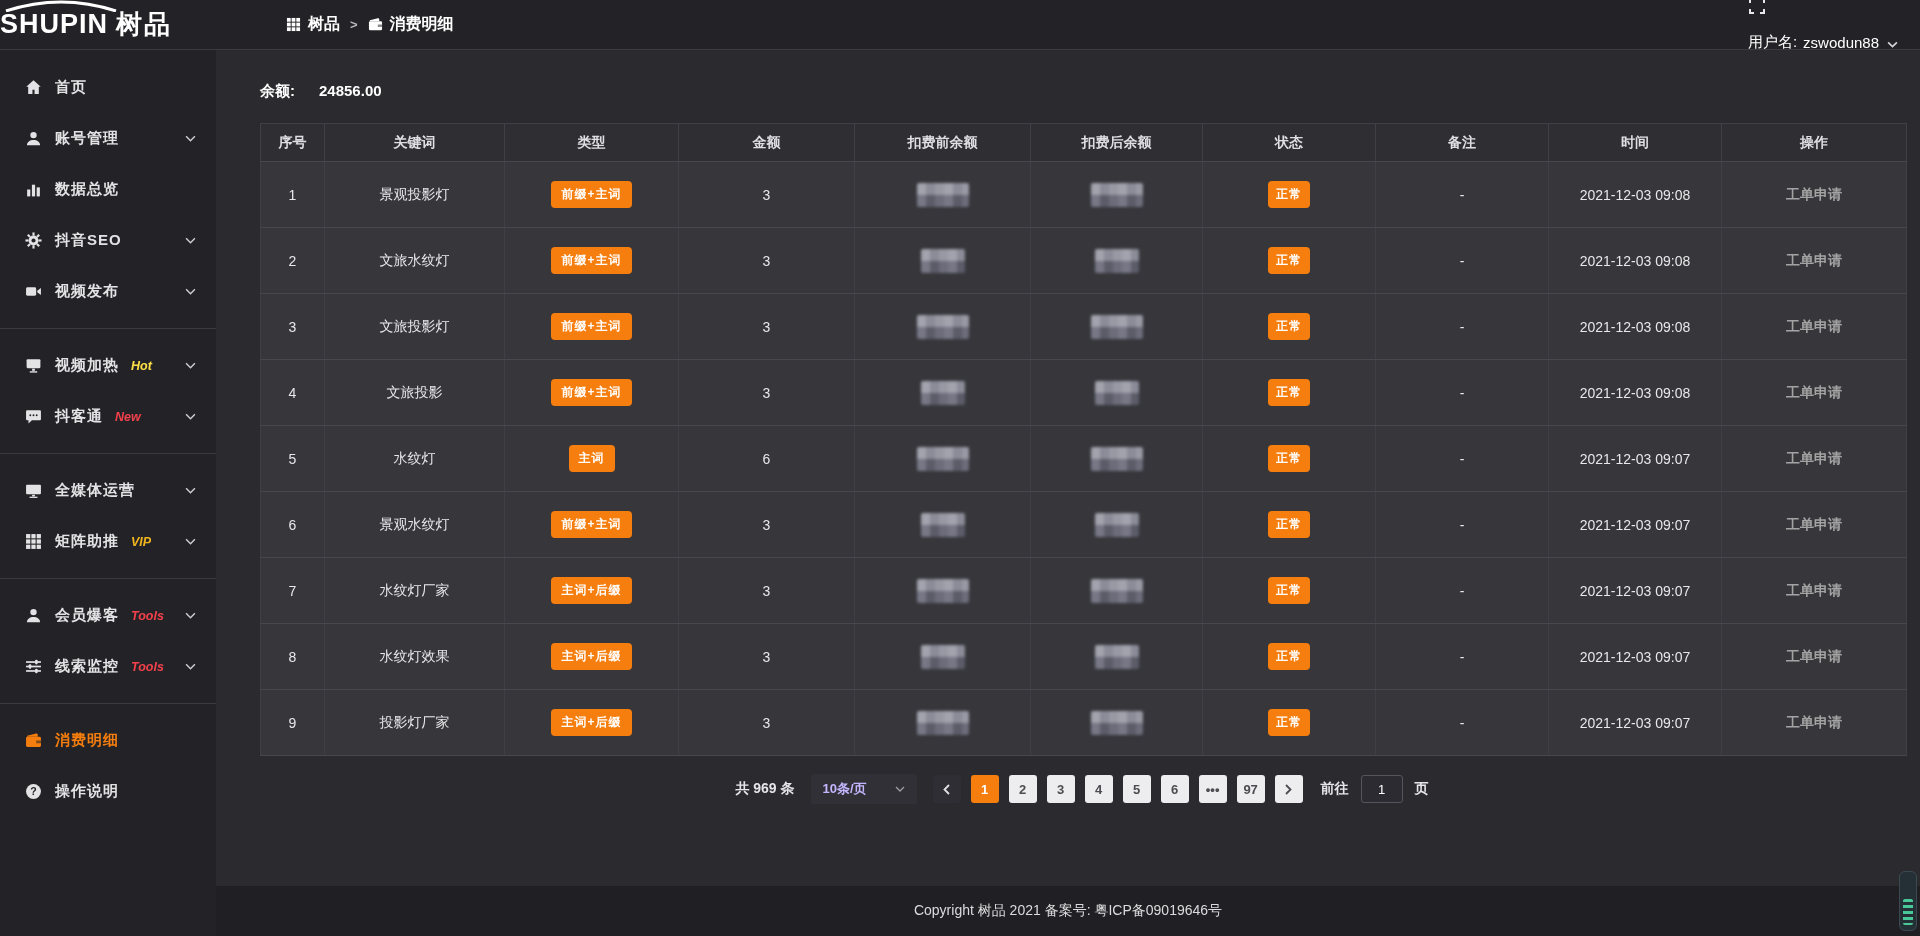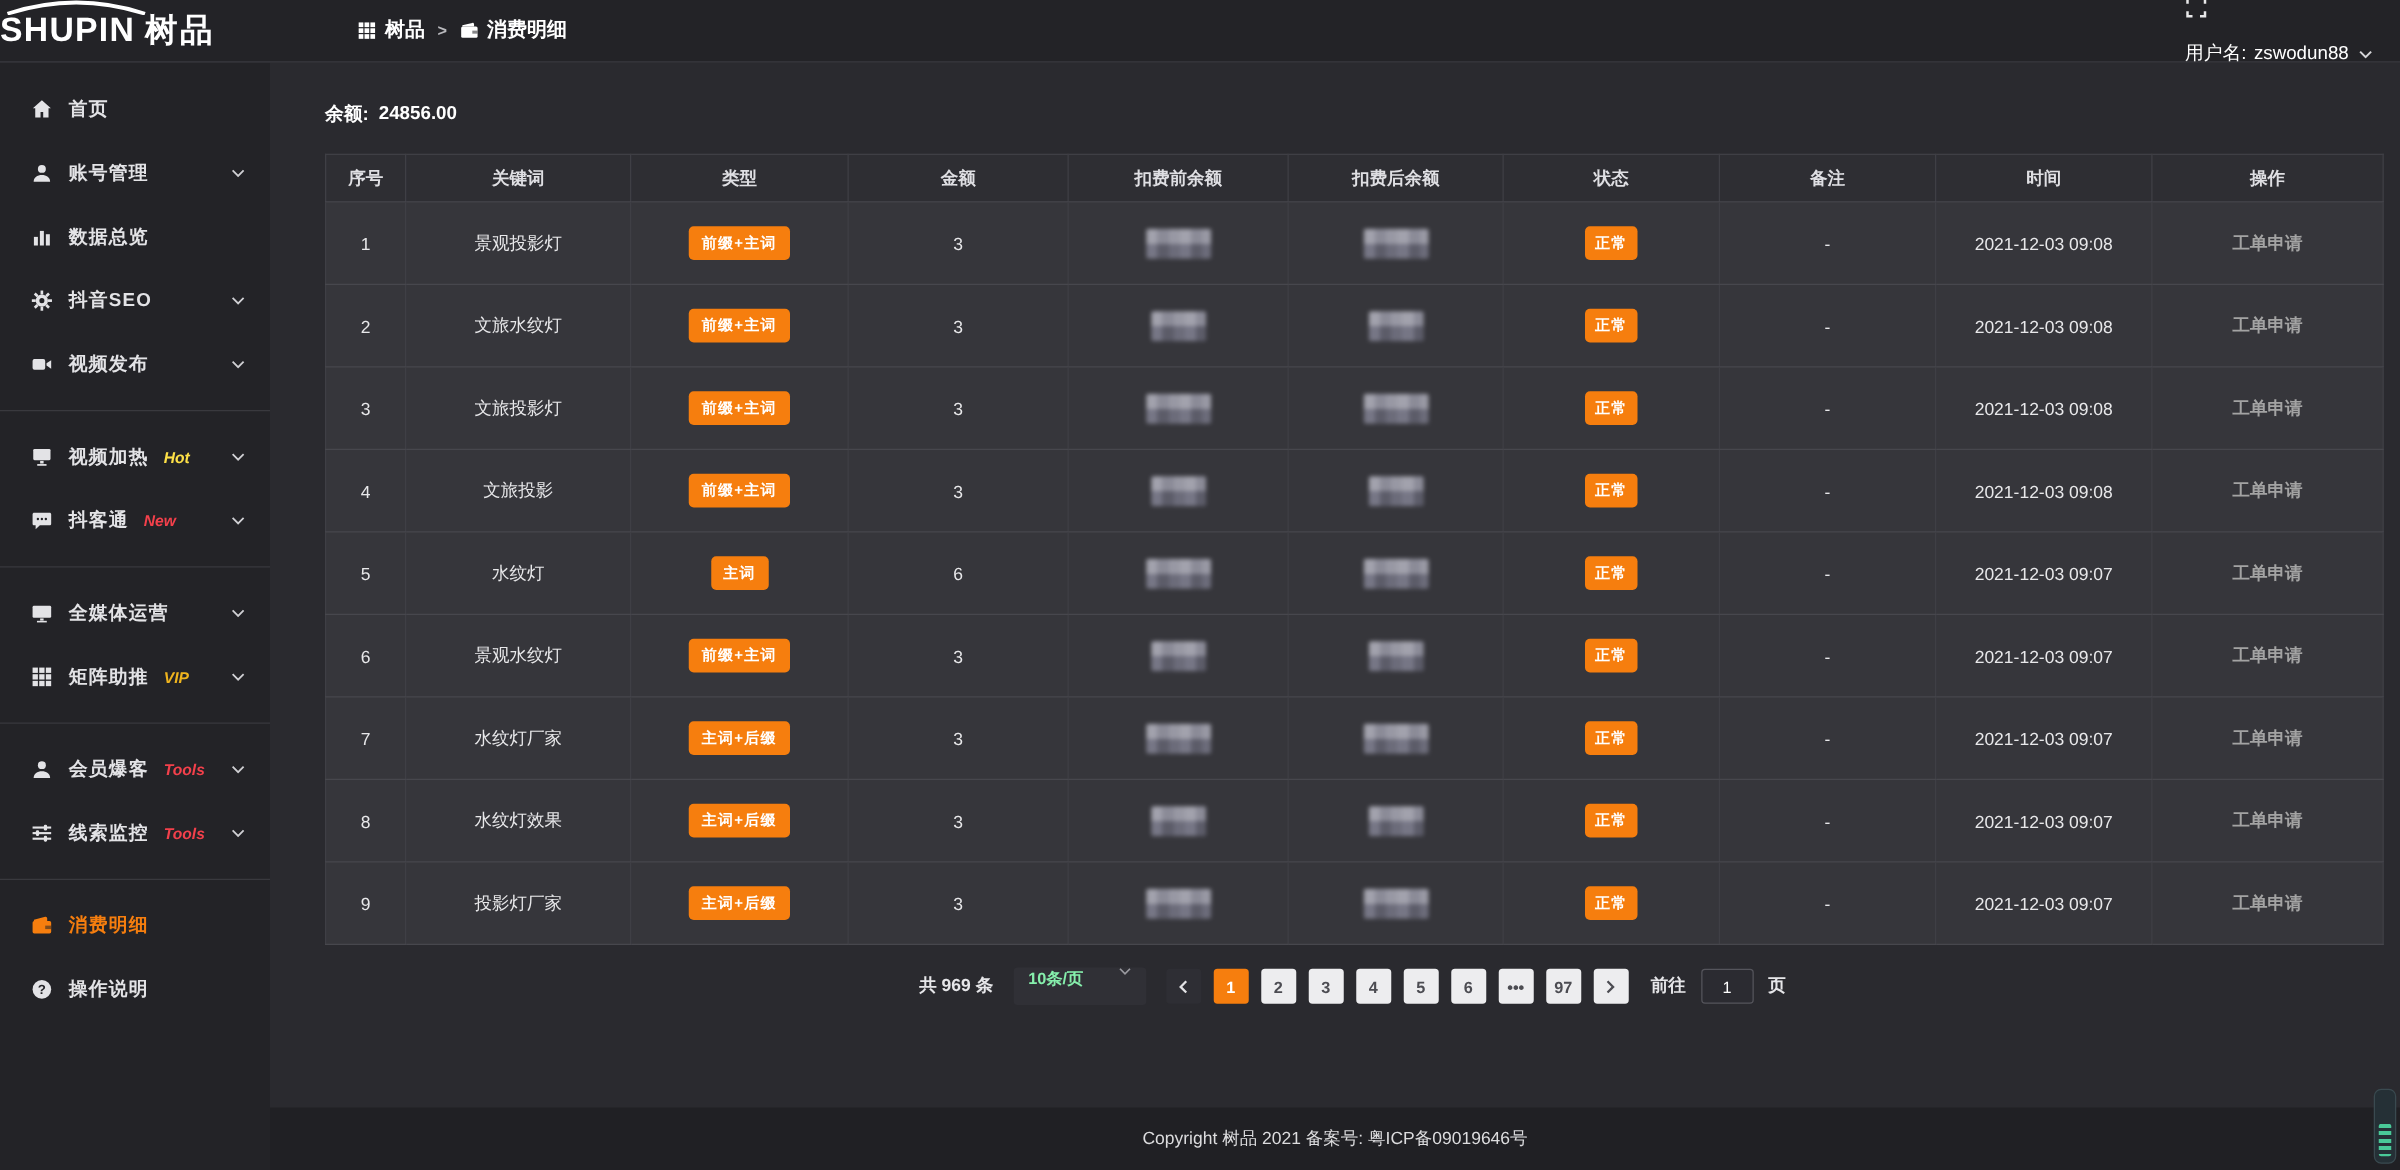--- a/index.html
+++ b/index.html
@@ -41,21 +41,21 @@
   .side-label { margin-left:13px; letter-spacing:1px; }
   .side-badge { font-style:italic; font-weight:bold; font-size:12.5px; margin-left:12px; }
   .side-chevron { margin-left:auto; color:#cfcfd3; display:flex; }
   .side-divider { border-top:1px solid #39393e; margin:11px 0; }
   
   .main {
     position:absolute; top:50px; left:216px; right:0; bottom:0;
     display:flex; flex-direction:column;
   }
   .content { padding:32px 16px 0 44px; }
-  .balance-row { font-size:15px; font-weight:bold; color:#fff; margin-bottom:22px; display:flex; gap:8px; }
+  .balance-row { font-size:15px; font-weight:bold; color:#fff; margin-bottom:22px; display:flex; gap:24px; }
   
   table.data-table { border-collapse:collapse; width:1646px; table-layout:fixed; background:#36363b; }
   .data-table th {
     background:#2e2e33; color:#dfdfe3; font-size:14px; font-weight:bold;
     height:38px; text-align:center; border:1px solid #3f3f45; border-bottom:1px solid #47474d;margin-left:24px;
   }
   .data-table td {
     height:66px; text-align:center; font-size:14px; color:#e8e8ea;
     border:1px solid #3f3f45; border-bottom:1px solid #47474d;
   }
@@ -72,22 +72,22 @@
       linear-gradient(180deg, #a2a2aa 0 50%, #6c6c74 50% 100%);
     background-blend-mode:overlay;
   }
   tr:nth-child(even) .mosaic { width:44px; }
   
   .pager {
     margin-top:18px; display:flex; align-items:center; justify-content:center; gap:10px;
     font-size:14px; color:#e6e6e9; font-weight:bold;
   }
   .size-select {
-    display:flex; gap:28px; background:#303036; border-radius:3px;
-    height:30px; padding:0 12px; font-size:13px; color:#86efac; cursor:pointer; margin:0 6px;
+    display:flex; align-items:center; gap:28px; background:#303036; border-radius:3px;
+    height:30px; padding:0 12px; font-size:13px; color:#c4b5fd; cursor:pointer; margin:0 6px;
   }
   .pg-btn {
     min-width:28px; height:28px; padding:0 6px; border-radius:3px; background:#ededef;
     color:#4c4c52; font-size:13px; font-weight:bold; display:flex; align-items:center;
     justify-content:center; cursor:pointer;
   }
   .pg-btn.prev { background:#2e2e34; color:#e2e2e5; }
   .pg-btn.active { background:#f67e0e; color:#fff; }
   .goto-wrap { display:flex; align-items:center; gap:12px; margin-left:8px; }
   .goto-input {

